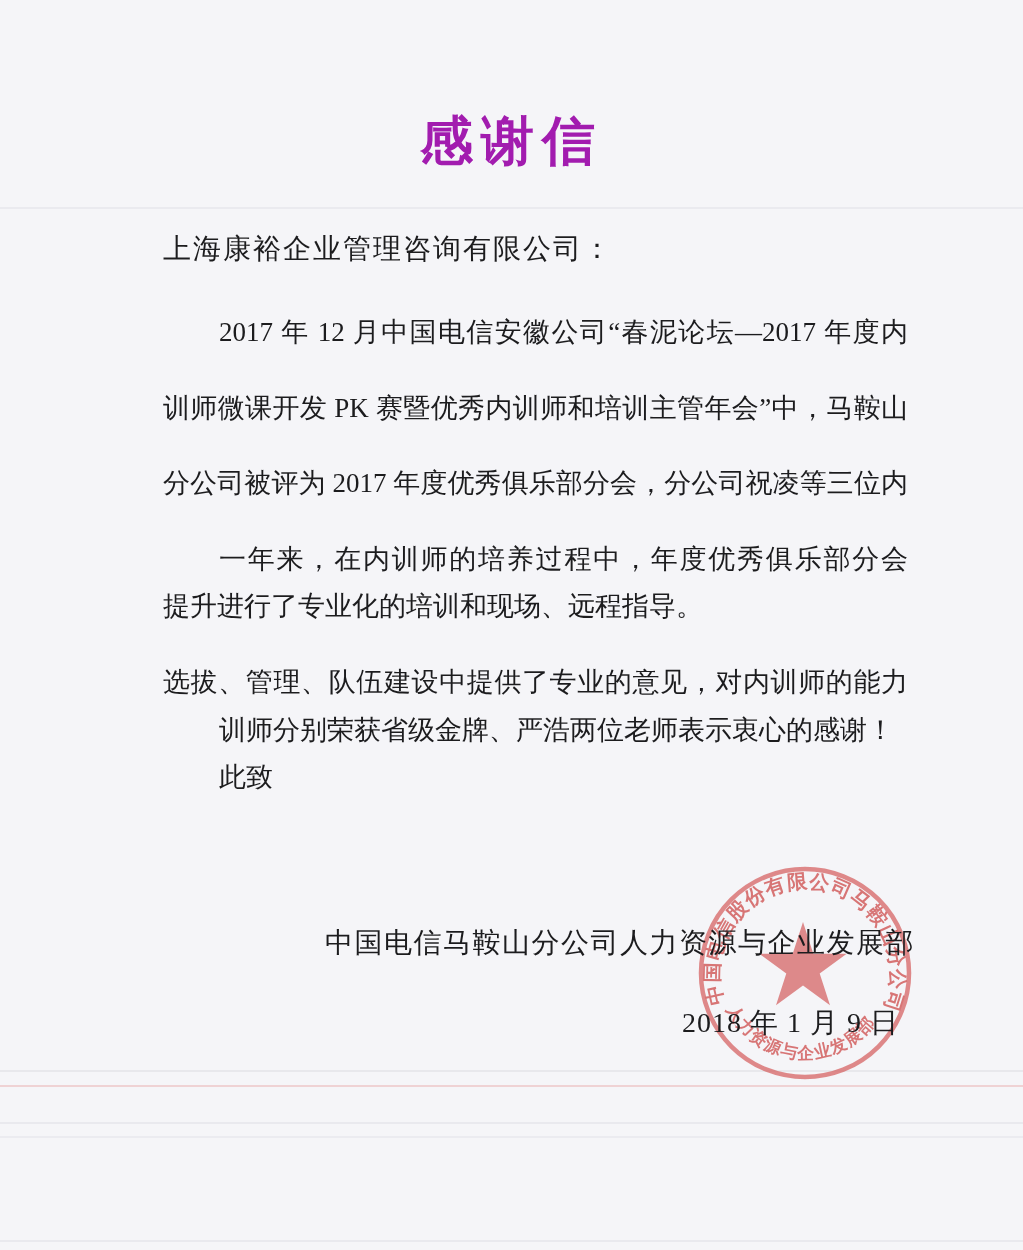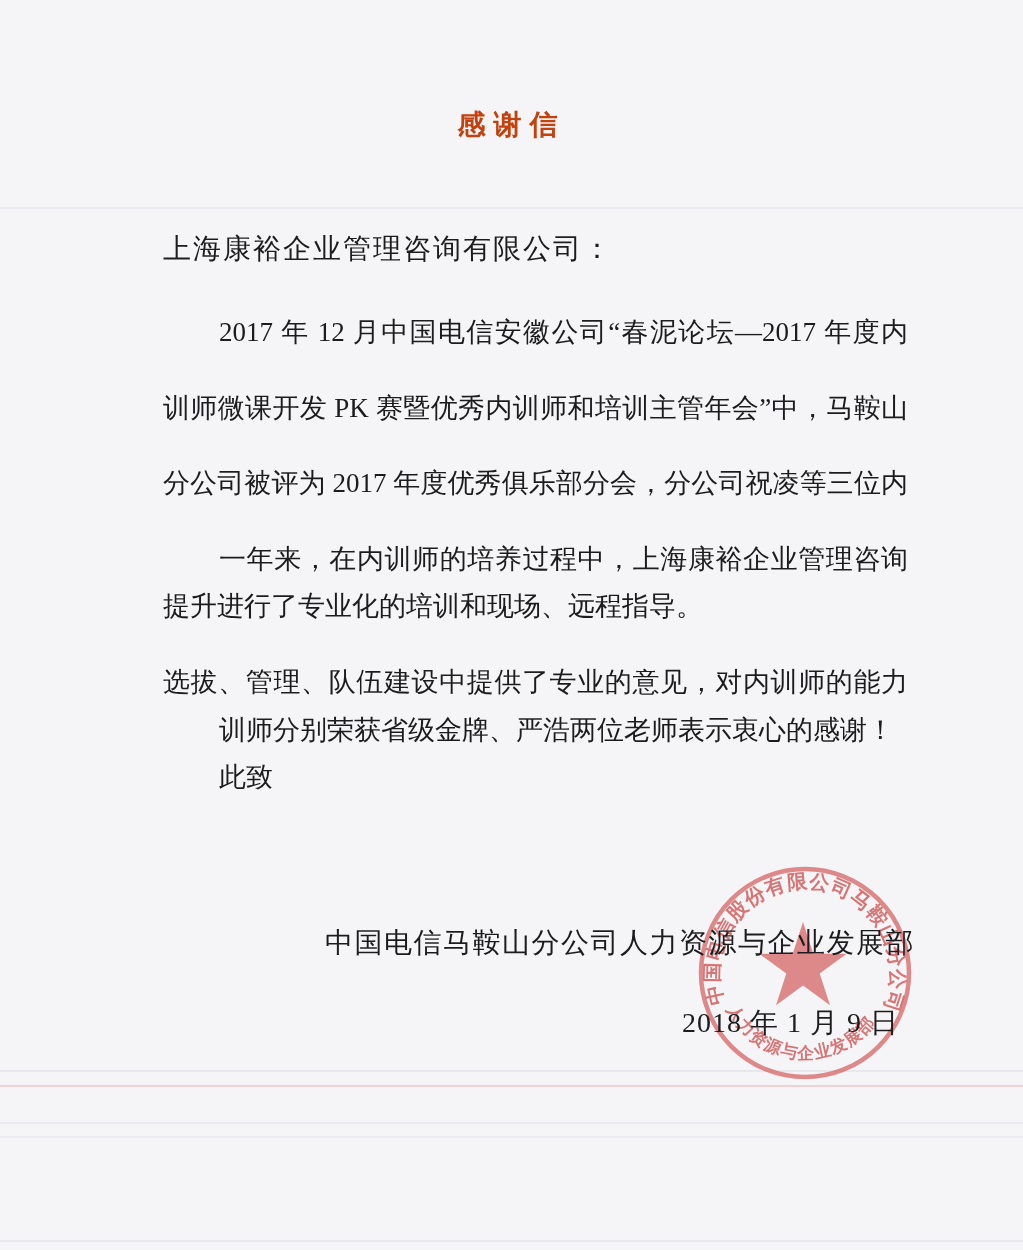--- a/index.html
+++ b/index.html
@@ -15,22 +15,22 @@
   .scanline{position:absolute;left:0;width:100%;pointer-events:none;}
   .sl-1{top:207px;height:2px;background:rgba(120,120,140,0.08);}
   .sl-2{top:1070px;height:2px;background:rgba(120,120,140,0.10);}
   .sl-3{top:1085px;height:2px;background:rgba(226,130,130,0.30);}
   .sl-4{top:1122px;height:2px;background:rgba(120,120,140,0.09);}
   .sl-5{top:1136px;height:2px;background:rgba(120,120,140,0.07);}
   .sl-6{top:1240px;height:2px;background:rgba(120,120,140,0.09);}
 
   .title{
     position:absolute;top:106px;left:0;width:100%;
-    text-align:center;font-size:28px;font-weight:bold;
-    letter-spacing:8px;color:#c2410c;
+    text-align:center;font-size:53px;font-weight:bold;
+    letter-spacing:8px;color:#a21caf;
   }
   .salutation{
     position:absolute;top:230px;left:163px;
     font-size:28px;letter-spacing:2px;
   }
   .body-block{
     position:absolute;top:281px;left:163px;width:745px;
     font-size:27px;line-height:47.6px;
   }
   .line{width:100%;}
@@ -69,21 +69,21 @@
   <div class="scanline sl-6"></div>
 
   <div class="title">感谢信</div>
 
   <div class="salutation">上海康裕企业管理咨询有限公司：</div>
 
   <div class="body-block">
     <div class="line just indent">2017 年 12 月中国电信安徽公司“春泥论坛—2017 年度内</div>
     <div class="line just">训师微课开发 PK 赛暨优秀内训师和培训主管年会”中，马鞍山</div>
     <div class="line just">分公司被评为 2017 年度优秀俱乐部分会，分公司祝凌等三位内</div>
-    <div class="line just indent">一年来，在内训师的培养过程中，上海康裕企业管理咨询</div>
+    <div class="line just indent">一年来，在内训师的培养过程中，年度优秀俱乐部分会</div>
     <div class="line">提升进行了专业化的培训和现场、远程指导。</div>
     <div class="line just">选拔、管理、队伍建设中提供了专业的意见，对内训师的能力</div>
     <div class="line indent">训师分别荣获省级金牌、严浩两位老师表示衷心的感谢！</div>
     <div class="line indent">此致</div>
   </div>
 
   <svg class="seal" viewBox="0 0 240 240" xmlns="http://www.w3.org/2000/svg">
     <defs>
       <path id="seal-top-arc" d="M 39 150 A 86 86 0 1 1 201 150" fill="none"></path>
       <path id="seal-bottom-arc" d="M 42 156 A 86 86 0 0 0 198 156" fill="none"></path>

